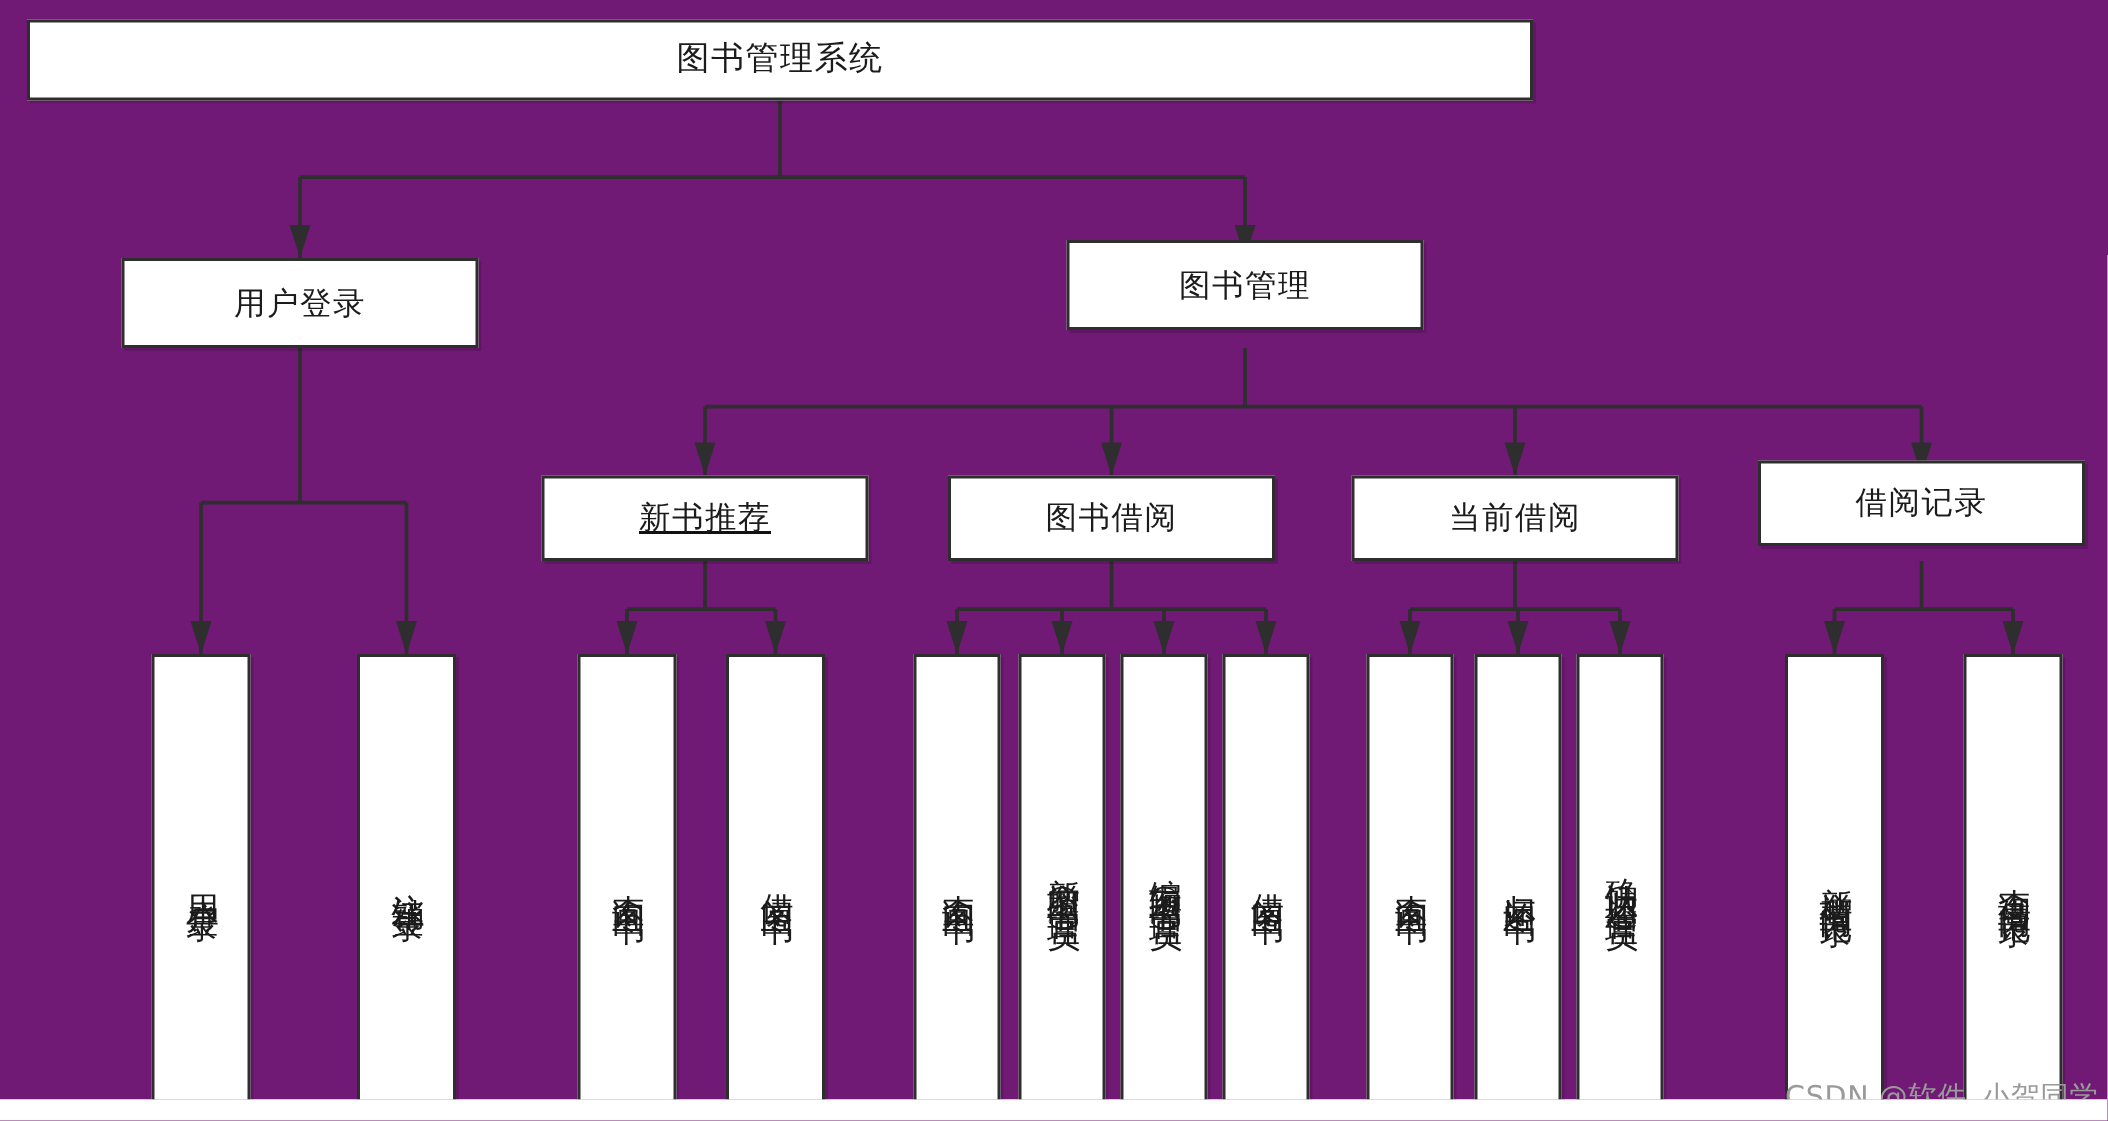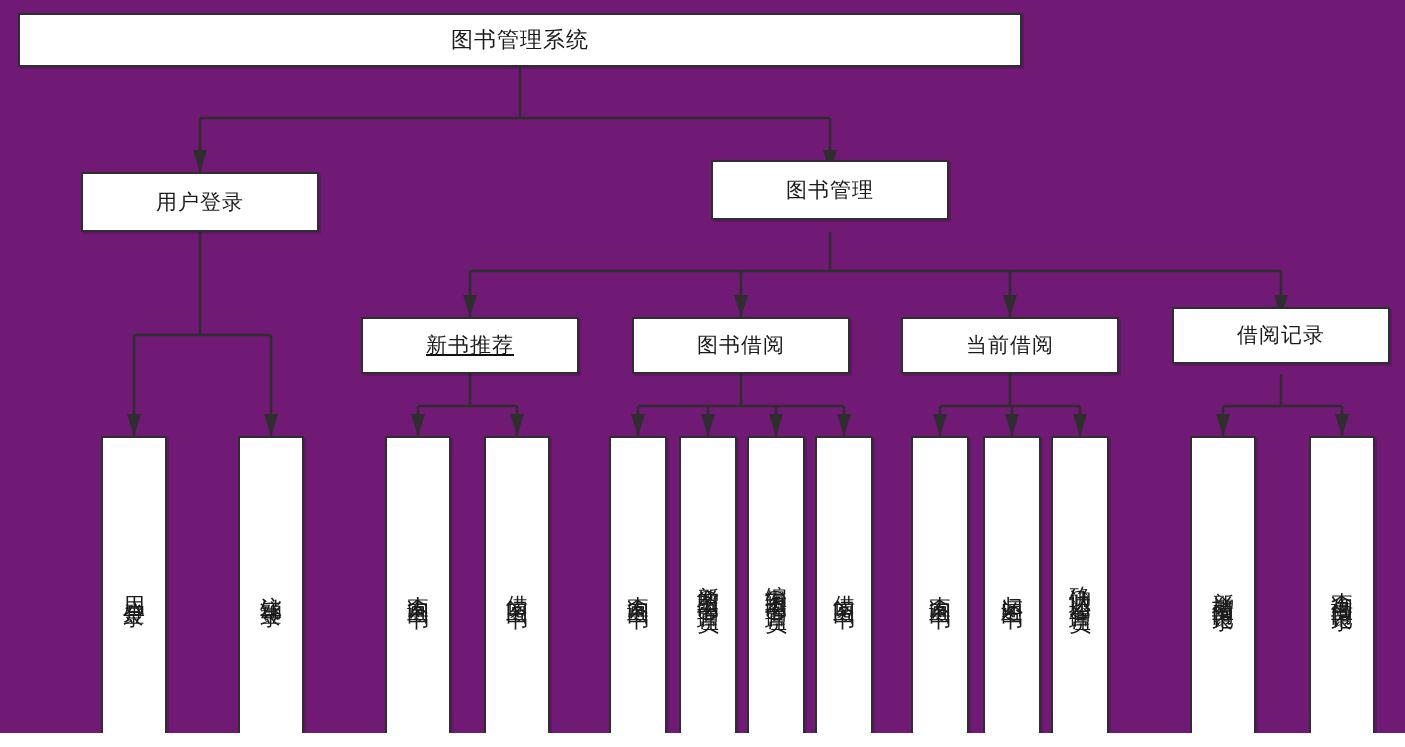--- a/index.html
+++ b/index.html
@@ -177,13 +177,14 @@
       <div class="node leaf" style="left: 1051px; top: 436px; width: 58px; height: 300px;">
         <span class="label">确认归还（管理员）</span>
       </div>
       <div class="node leaf" style="left: 1190px; top: 436px; width: 66px; height: 300px;">
         <span class="label">新增借阅记录</span>
       </div>
       <div class="node leaf" style="left: 1309px; top: 436px; width: 66px; height: 300px;">
         <span class="label">查询借阅记录</span>
       </div>
     </div>
+  <div class="watermark" style="left: 1190px; top: 718px;">CSDN @软件_小贺同学</div>
 </div>
 
 </body></html>

